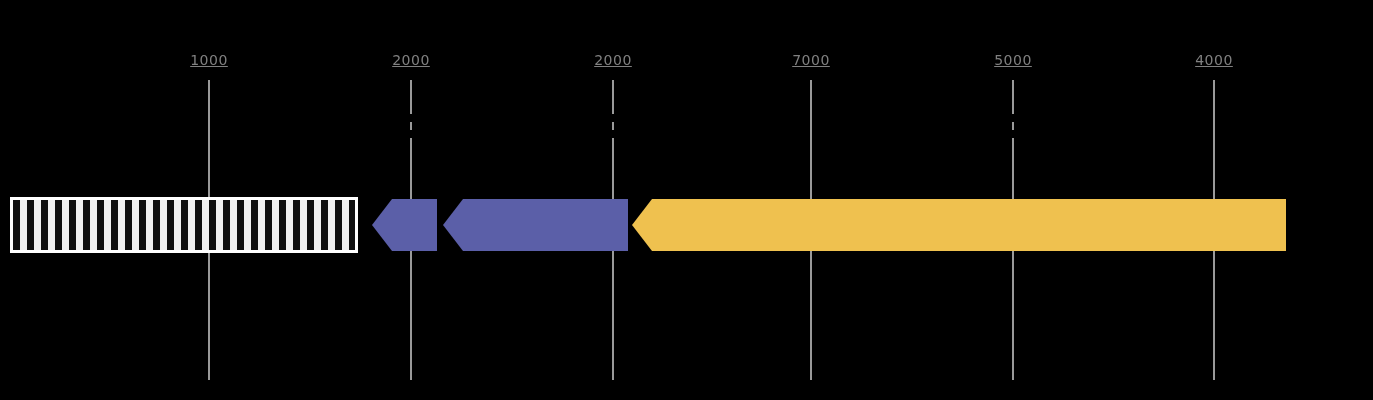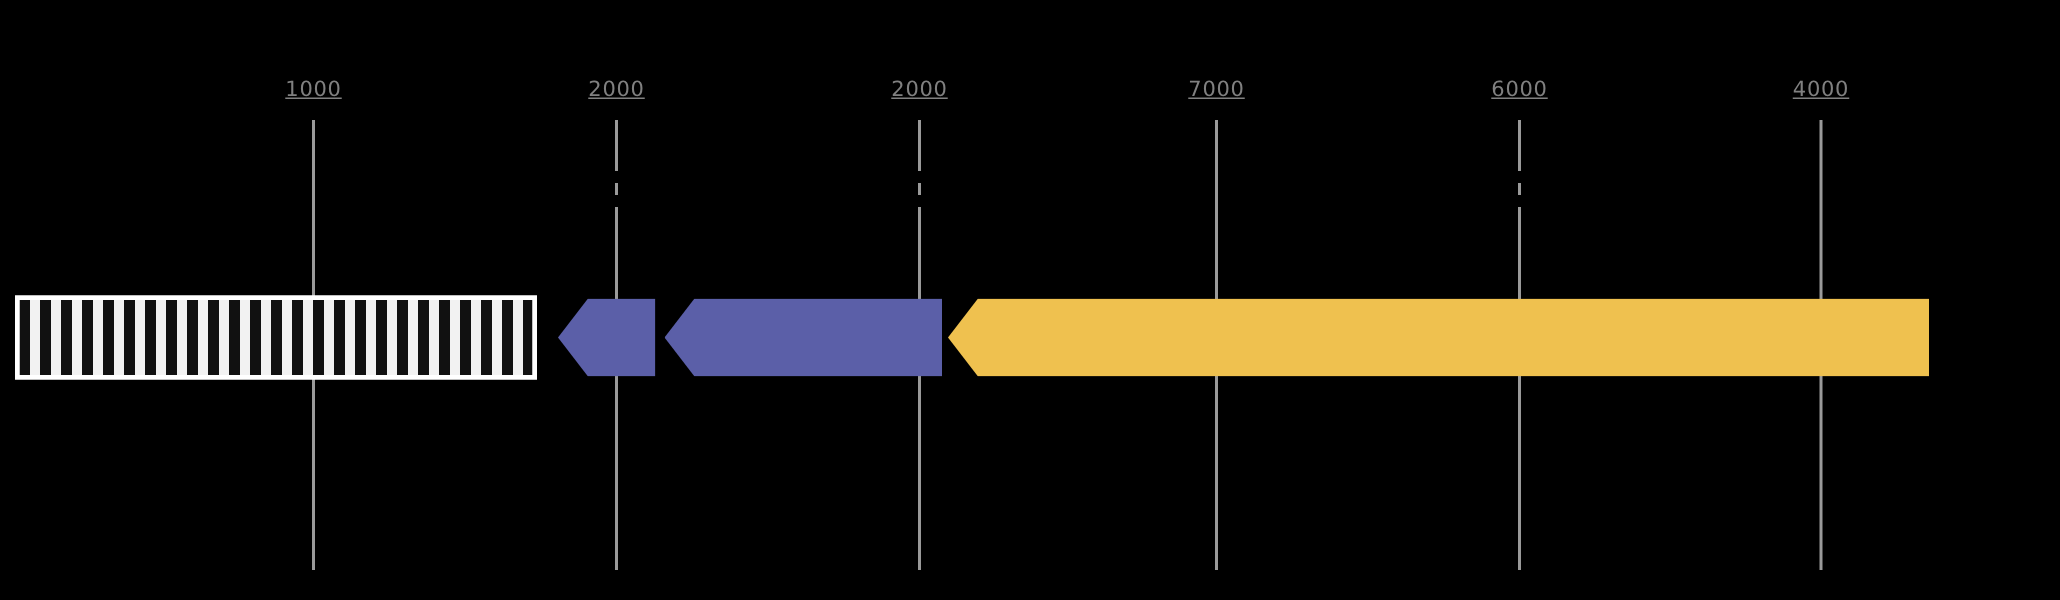--- a/index.html
+++ b/index.html
@@ -71,21 +71,21 @@
   <div class="gridline dashed" style="left:410px; top:80px; height:300px;"></div>
   <div class="gridline dashed" style="left:612px; top:80px; height:300px;"></div>
   <div class="gridline" style="left:810px; top:80px; height:300px;"></div>
   <div class="gridline dashed" style="left:1012px; top:80px; height:300px;"></div>
   <div class="gridline" style="left:1213px; top:80px; height:300px;"></div>
 
   <div class="tick-label" style="left:209px; top:50px;">1000</div>
   <div class="tick-label" style="left:411px; top:50px;">2000</div>
   <div class="tick-label" style="left:613px; top:50px;">2000</div>
   <div class="tick-label" style="left:811px; top:50px;">7000</div>
-  <div class="tick-label" style="left:1013px; top:50px;">6000</div>
+  <div class="tick-label" style="left:1013px; top:50px;">5000</div>
   <div class="tick-label" style="left:1214px; top:50px;">4000</div>
 
   <div class="bar bar-hatch" style="left:10px; top:197px; width:348px; height:56px;"></div>
 
   <div class="bar bar-arrow-left" style="left:372px; top:199px; width:65px; height:52px; background:#5b5fa8;"></div>
 
   <div class="bar bar-arrow-left" style="left:443px; top:199px; width:185px; height:52px; background:#5b5fa8;"></div>
 
   <div class="bar bar-arrow-left" style="left:632px; top:199px; width:654px; height:52px; background:#efc14f;"></div>
 

